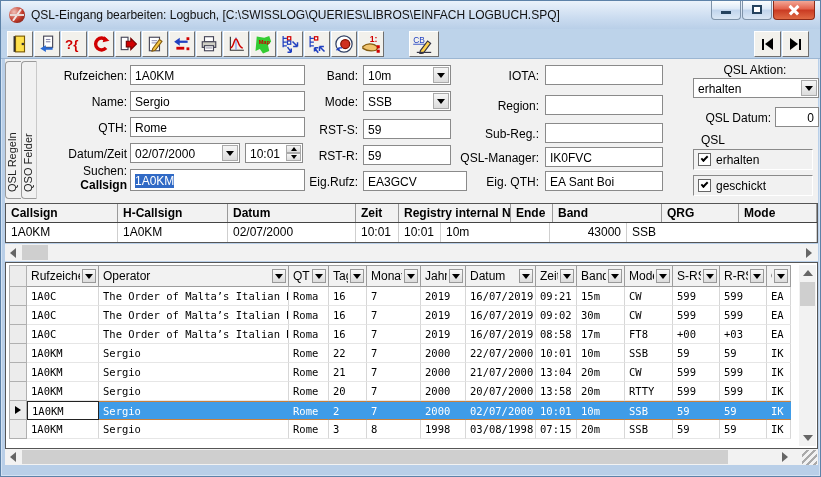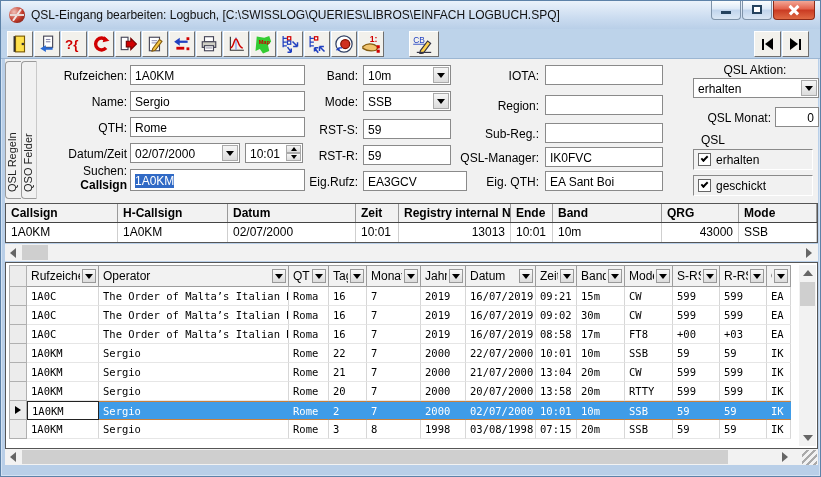--- a/index.html
+++ b/index.html
@@ -325,21 +325,21 @@
     <div class="lbl" style="left:446px;top:116px;width:88px">Eig. QTH:</div>
     <div class="inp" style="left:540px;top:112px;width:118px">EA Sant Boi</div>
 
     <div class="lbl" style="left:688px;top:4px;width:124px;text-align:center">QSL Aktion:</div>
     <div class="combo" style="left:688px;top:19px;width:126px">
       <span class="val">erhalten</span>
       <span class="cbtn">
           <span class="tri-d"></span>
         </span>
     </div>
-    <div class="lbl" style="left:680px;top:52px;width:86px">QSL Monat:</div>
+    <div class="lbl" style="left:680px;top:52px;width:86px">QSL Datum:</div>
     <div class="inp num" style="left:770px;top:48px;width:44px">0</div>
     <div class="lbl" style="left:696px;top:74px;width:40px;text-align:left">QSL</div>
     <div class="groupbox" style="left:688px;top:116px;width:120px">
       <span class="chk">
           <span class="mark"></span>
         </span>
       <span>geschickt</span>
     </div>
     <div class="groupbox" style="left:688px;top:90px;width:120px">
       <span class="chk">
@@ -359,21 +359,20 @@
         <div class="mgc" style="width: 42px;">Ende</div>
         <div class="mgc" style="width: 109px;">Band</div>
         <div class="mgc" style="width: 77px;">QRG</div>
         <div class="mgc" style="width: 70px;">Mode</div>
       </div>
     <div class="mrow d">
         <div class="mgc" style="width: 112px;">1A0KM</div>
         <div class="mgc" style="width: 110px;">1A0KM</div>
         <div class="mgc" style="width: 128px;">02/07/2000</div>
         <div class="mgc" style="width: 43px;">10:01</div>
-        <div class="mgc r" style="width: 112px;">13013</div>
         <div class="mgc" style="width: 42px;">10:01</div>
         <div class="mgc" style="width: 109px;">10m</div>
         <div class="mgc r" style="width: 77px;">43000</div>
         <div class="mgc" style="width: 70px;">SSB</div>
       </div>
   </div>
 
   <div class="hscroll" style="top:243px">
     <div class="sbtn" style="left:0">
         <span class="chev-l"></span>

